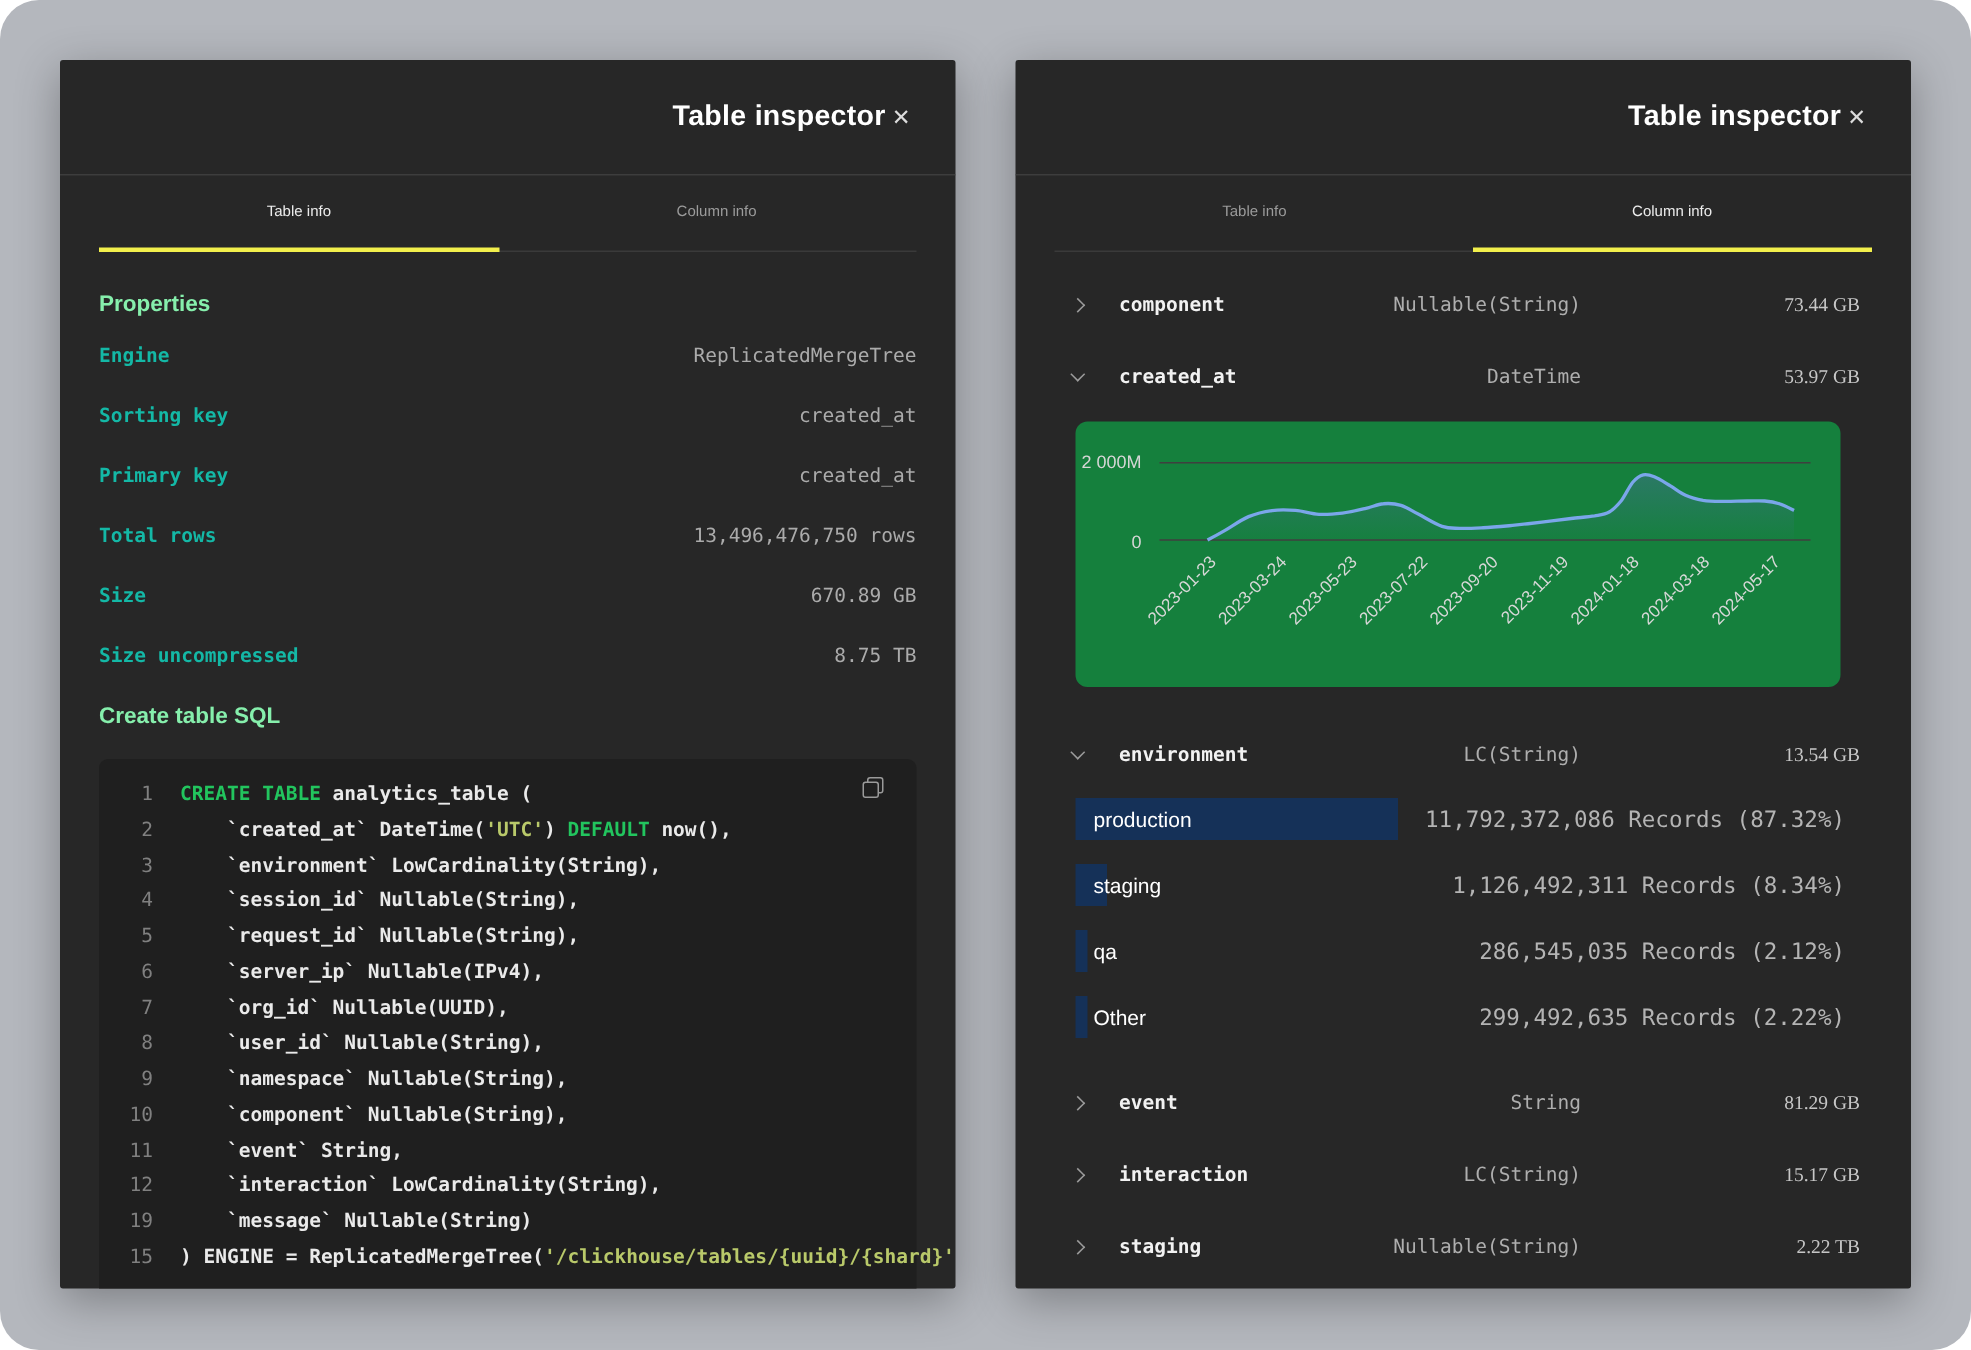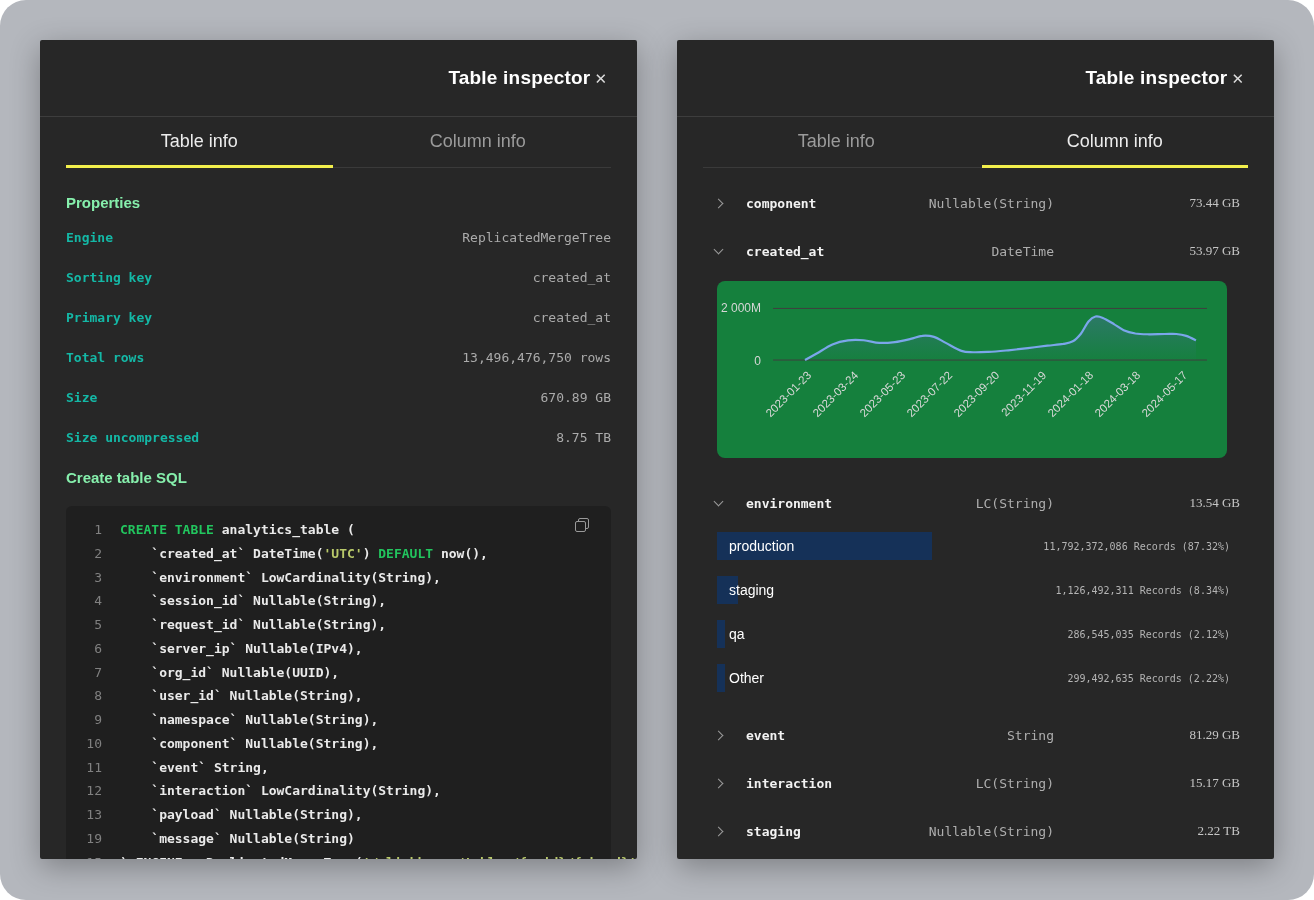--- a/index.html
+++ b/index.html
@@ -12,21 +12,21 @@
          box-shadow:0 8px 30px rgba(0,0,0,.30);overflow:hidden}
   .panel-left{left:40px}
   .panel-right{left:677px}
 
   .hd{height:77px;display:flex;align-items:center;justify-content:flex-end;
       padding:0 26px;border-bottom:1px solid #3d3d3d}
   .hd h1{font-size:19px;font-weight:700;color:#ffffff;margin:0;letter-spacing:.2px}
   .close{background:none;border:0;color:#dcdcdc;font-size:15px;line-height:1;padding:4px;cursor:pointer;font-family:inherit}
 
   .tabs{display:flex;gap:12px;margin:0 26px;height:51px;border-bottom:1px solid #3a3a3a}
-  .tab{flex:1;display:flex;align-items:center;justify-content:center;font-size:18px;color:#9b9b9b;
+  .tab{flex:1;display:flex;align-items:center;justify-content:center;font-size:10px;color:#9b9b9b;
        border-bottom:3px solid transparent;margin-bottom:-1px;cursor:pointer}
   .tab.active{color:#ececec;border-bottom-color:var(--accent)}
 
   .content{padding:0 26px}
   .sec{font-size:15px;font-weight:700;color:#86efac;margin:26px 0 0}
   .sec.sql{margin-top:12px}
   .prow{display:flex;justify-content:space-between;align-items:center;height:40px;
         font-family:"DejaVu Sans Mono",monospace;font-size:13px}
   .prow:first-of-type{margin-top:6px}
   .pk{color:#14b8a6;font-weight:bold}
@@ -64,21 +64,21 @@
   .xlabel{position:absolute;top:0;white-space:nowrap;font-size:11.5px;color:#d8d8d8;
           transform:translateX(-100%) rotate(-45deg);transform-origin:100% 0}
 
   
   .vrow{position:relative;height:28px;margin:0 44px 16px 40px}
   .vrow.first{margin-top:5px}
   .vrow.last{margin-bottom:19px}
   .vbar{position:absolute;left:0;top:0;bottom:0;background:var(--bar)}
   .vlabel{position:absolute;left:12px;top:50%;transform:translateY(-50%);font-size:14px;color:#ffffff}
   .vrecords{position:absolute;right:0;top:50%;transform:translateY(-50%);
-            font-family:"DejaVu Sans Mono",monospace;font-size:10px;color:#b4b4b4}
+            font-family:"DejaVu Sans Mono",monospace;font-size:15px;color:#b4b4b4}
 </style>
 </head>
 <body>
 
 <div class="page">
 
   <section class="panel panel-left">
     <header class="hd">
       <h1>Table inspector</h1>
       <button class="close">✕</button>
@@ -127,21 +127,20 @@
             <div class="code-line"><span class="lno">3</span><span class="tok-t">    `environment` LowCardinality(String),</span></div>
             <div class="code-line"><span class="lno">4</span><span class="tok-t">    `session_id` Nullable(String),</span></div>
             <div class="code-line"><span class="lno">5</span><span class="tok-t">    `request_id` Nullable(String),</span></div>
             <div class="code-line"><span class="lno">6</span><span class="tok-t">    `server_ip` Nullable(IPv4),</span></div>
             <div class="code-line"><span class="lno">7</span><span class="tok-t">    `org_id` Nullable(UUID),</span></div>
             <div class="code-line"><span class="lno">8</span><span class="tok-t">    `user_id` Nullable(String),</span></div>
             <div class="code-line"><span class="lno">9</span><span class="tok-t">    `namespace` Nullable(String),</span></div>
             <div class="code-line"><span class="lno">10</span><span class="tok-t">    `component` Nullable(String),</span></div>
             <div class="code-line"><span class="lno">11</span><span class="tok-t">    `event` String,</span></div>
             <div class="code-line"><span class="lno">12</span><span class="tok-t">    `interaction` LowCardinality(String),</span></div>
-            <div class="code-line"><span class="lno">13</span><span class="tok-t">    `payload` Nullable(String),</span></div>
             <div class="code-line"><span class="lno">19</span><span class="tok-t">    `message` Nullable(String)</span></div>
             <div class="code-line"><span class="lno">15</span><span class="tok-t">) ENGINE = ReplicatedMergeTree(</span><span class="tok-str">'/clickhouse/tables/{uuid}/{shard}'</span><span class="tok-t">,</span></div>
           </div>
       </div>
     </div>
   </section>
 
   <section class="panel panel-right">
     <header class="hd">
       <h1>Table inspector</h1>

